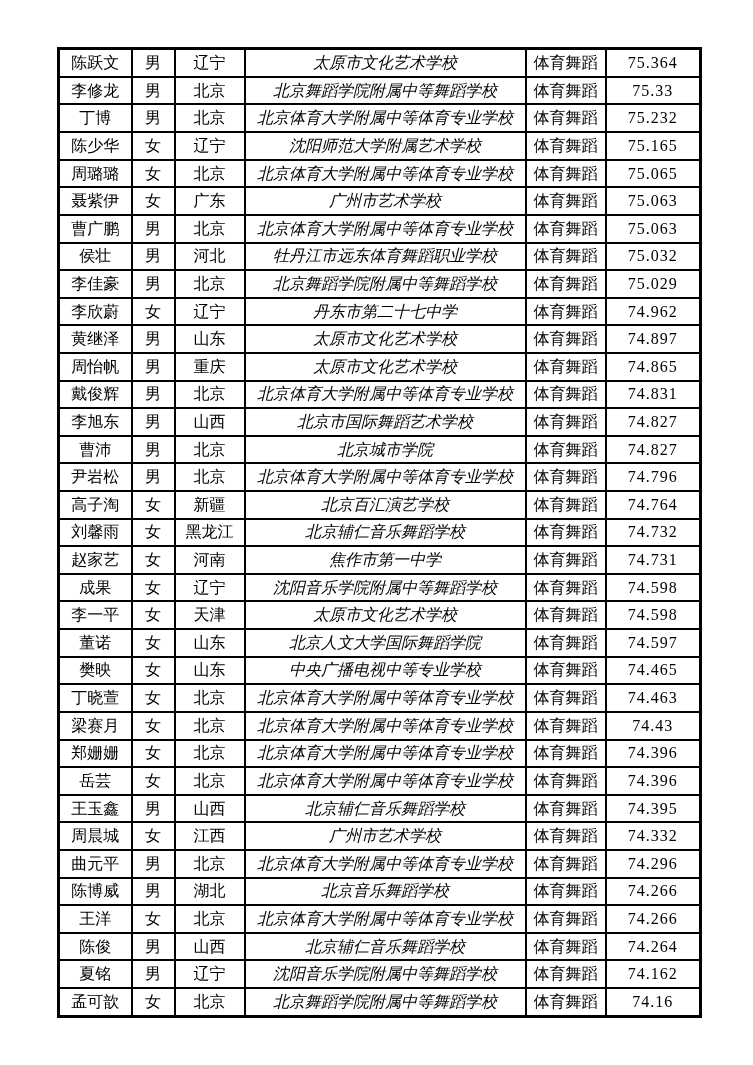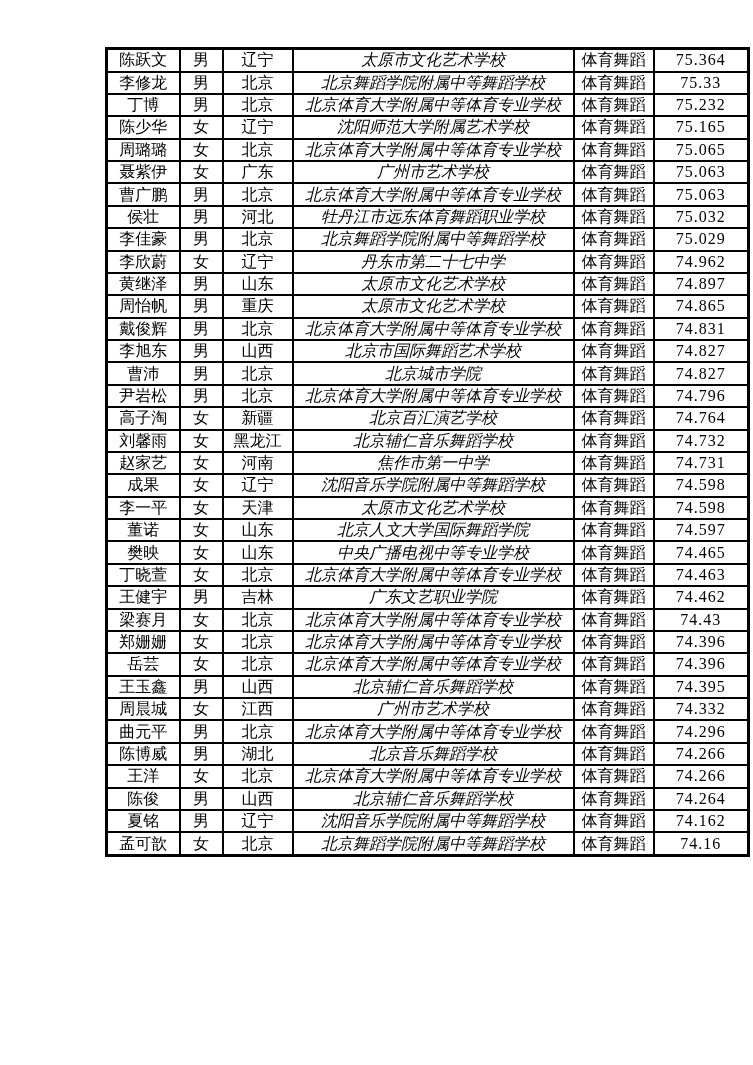--- a/index.html
+++ b/index.html
@@ -19,25 +19,24 @@
     width: 753px;
     height: 1065px;
     background: #ffffff;
     overflow: hidden;
   }
   table.results-table {
     position: absolute;
     left: 57px;
     top: 47px;
     width: 642px;
-    height: 810px;
+    height: 971px;
     border-collapse: collapse;
     table-layout: fixed;
     border: 3px solid #000000;
-    margin-left: 48px;
   }
   table.results-table td {
     border: 2px solid #000000;
     padding: 0;
     font-size: 16px;
     line-height: 1;
     white-space: nowrap;
     overflow: hidden;
     vertical-align: middle;
     text-align: center;
@@ -257,28 +256,20 @@
   </tr>
         <tr>
     <td class="col-name">丁晓萱</td>
     <td class="col-gender">女</td>
     <td class="col-province">北京</td>
     <td class="col-school">北京体育大学附属中等体育专业学校</td>
     <td class="col-major">体育舞蹈</td>
     <td class="col-score">74.463</td>
   </tr>
         <tr>
-    <td class="col-name">王健宇</td>
-    <td class="col-gender">男</td>
-    <td class="col-province">吉林</td>
-    <td class="col-school">广东文艺职业学院</td>
-    <td class="col-major">体育舞蹈</td>
-    <td class="col-score">74.462</td>
-  </tr>
-        <tr>
     <td class="col-name">梁赛月</td>
     <td class="col-gender">女</td>
     <td class="col-province">北京</td>
     <td class="col-school">北京体育大学附属中等体育专业学校</td>
     <td class="col-major">体育舞蹈</td>
     <td class="col-score">74.43</td>
   </tr>
         <tr>
     <td class="col-name">郑姗姗</td>
     <td class="col-gender">女</td>

